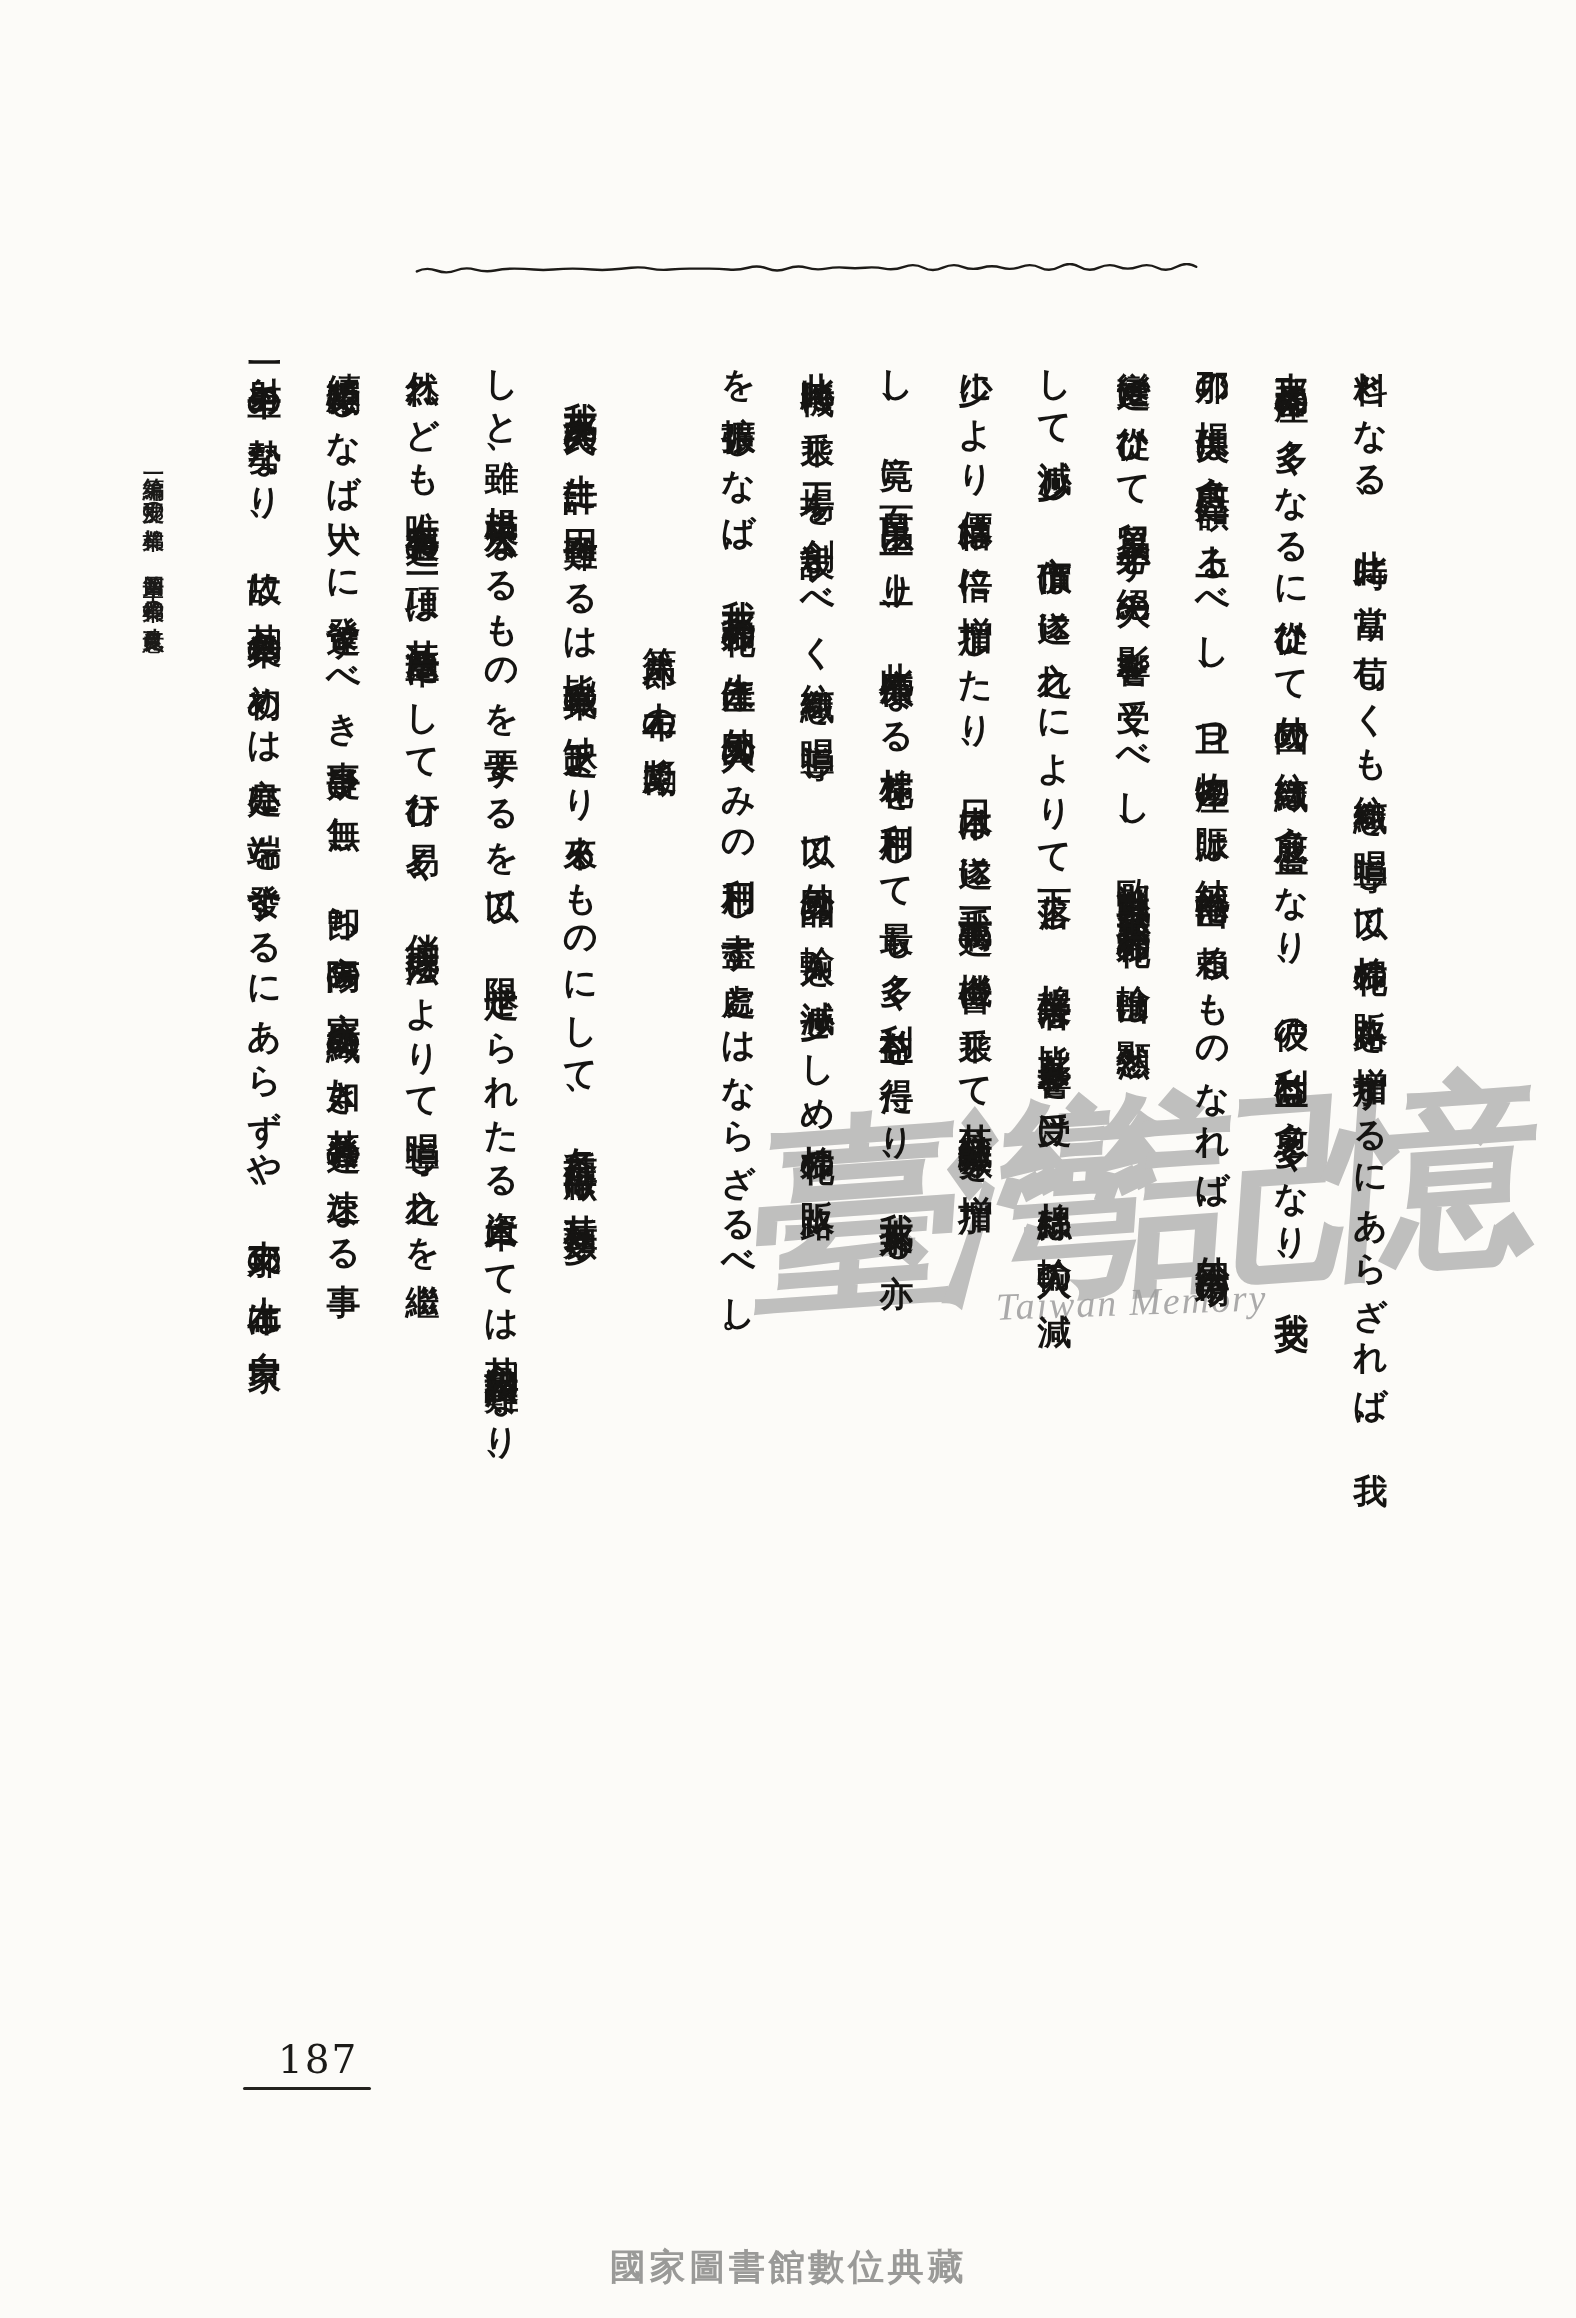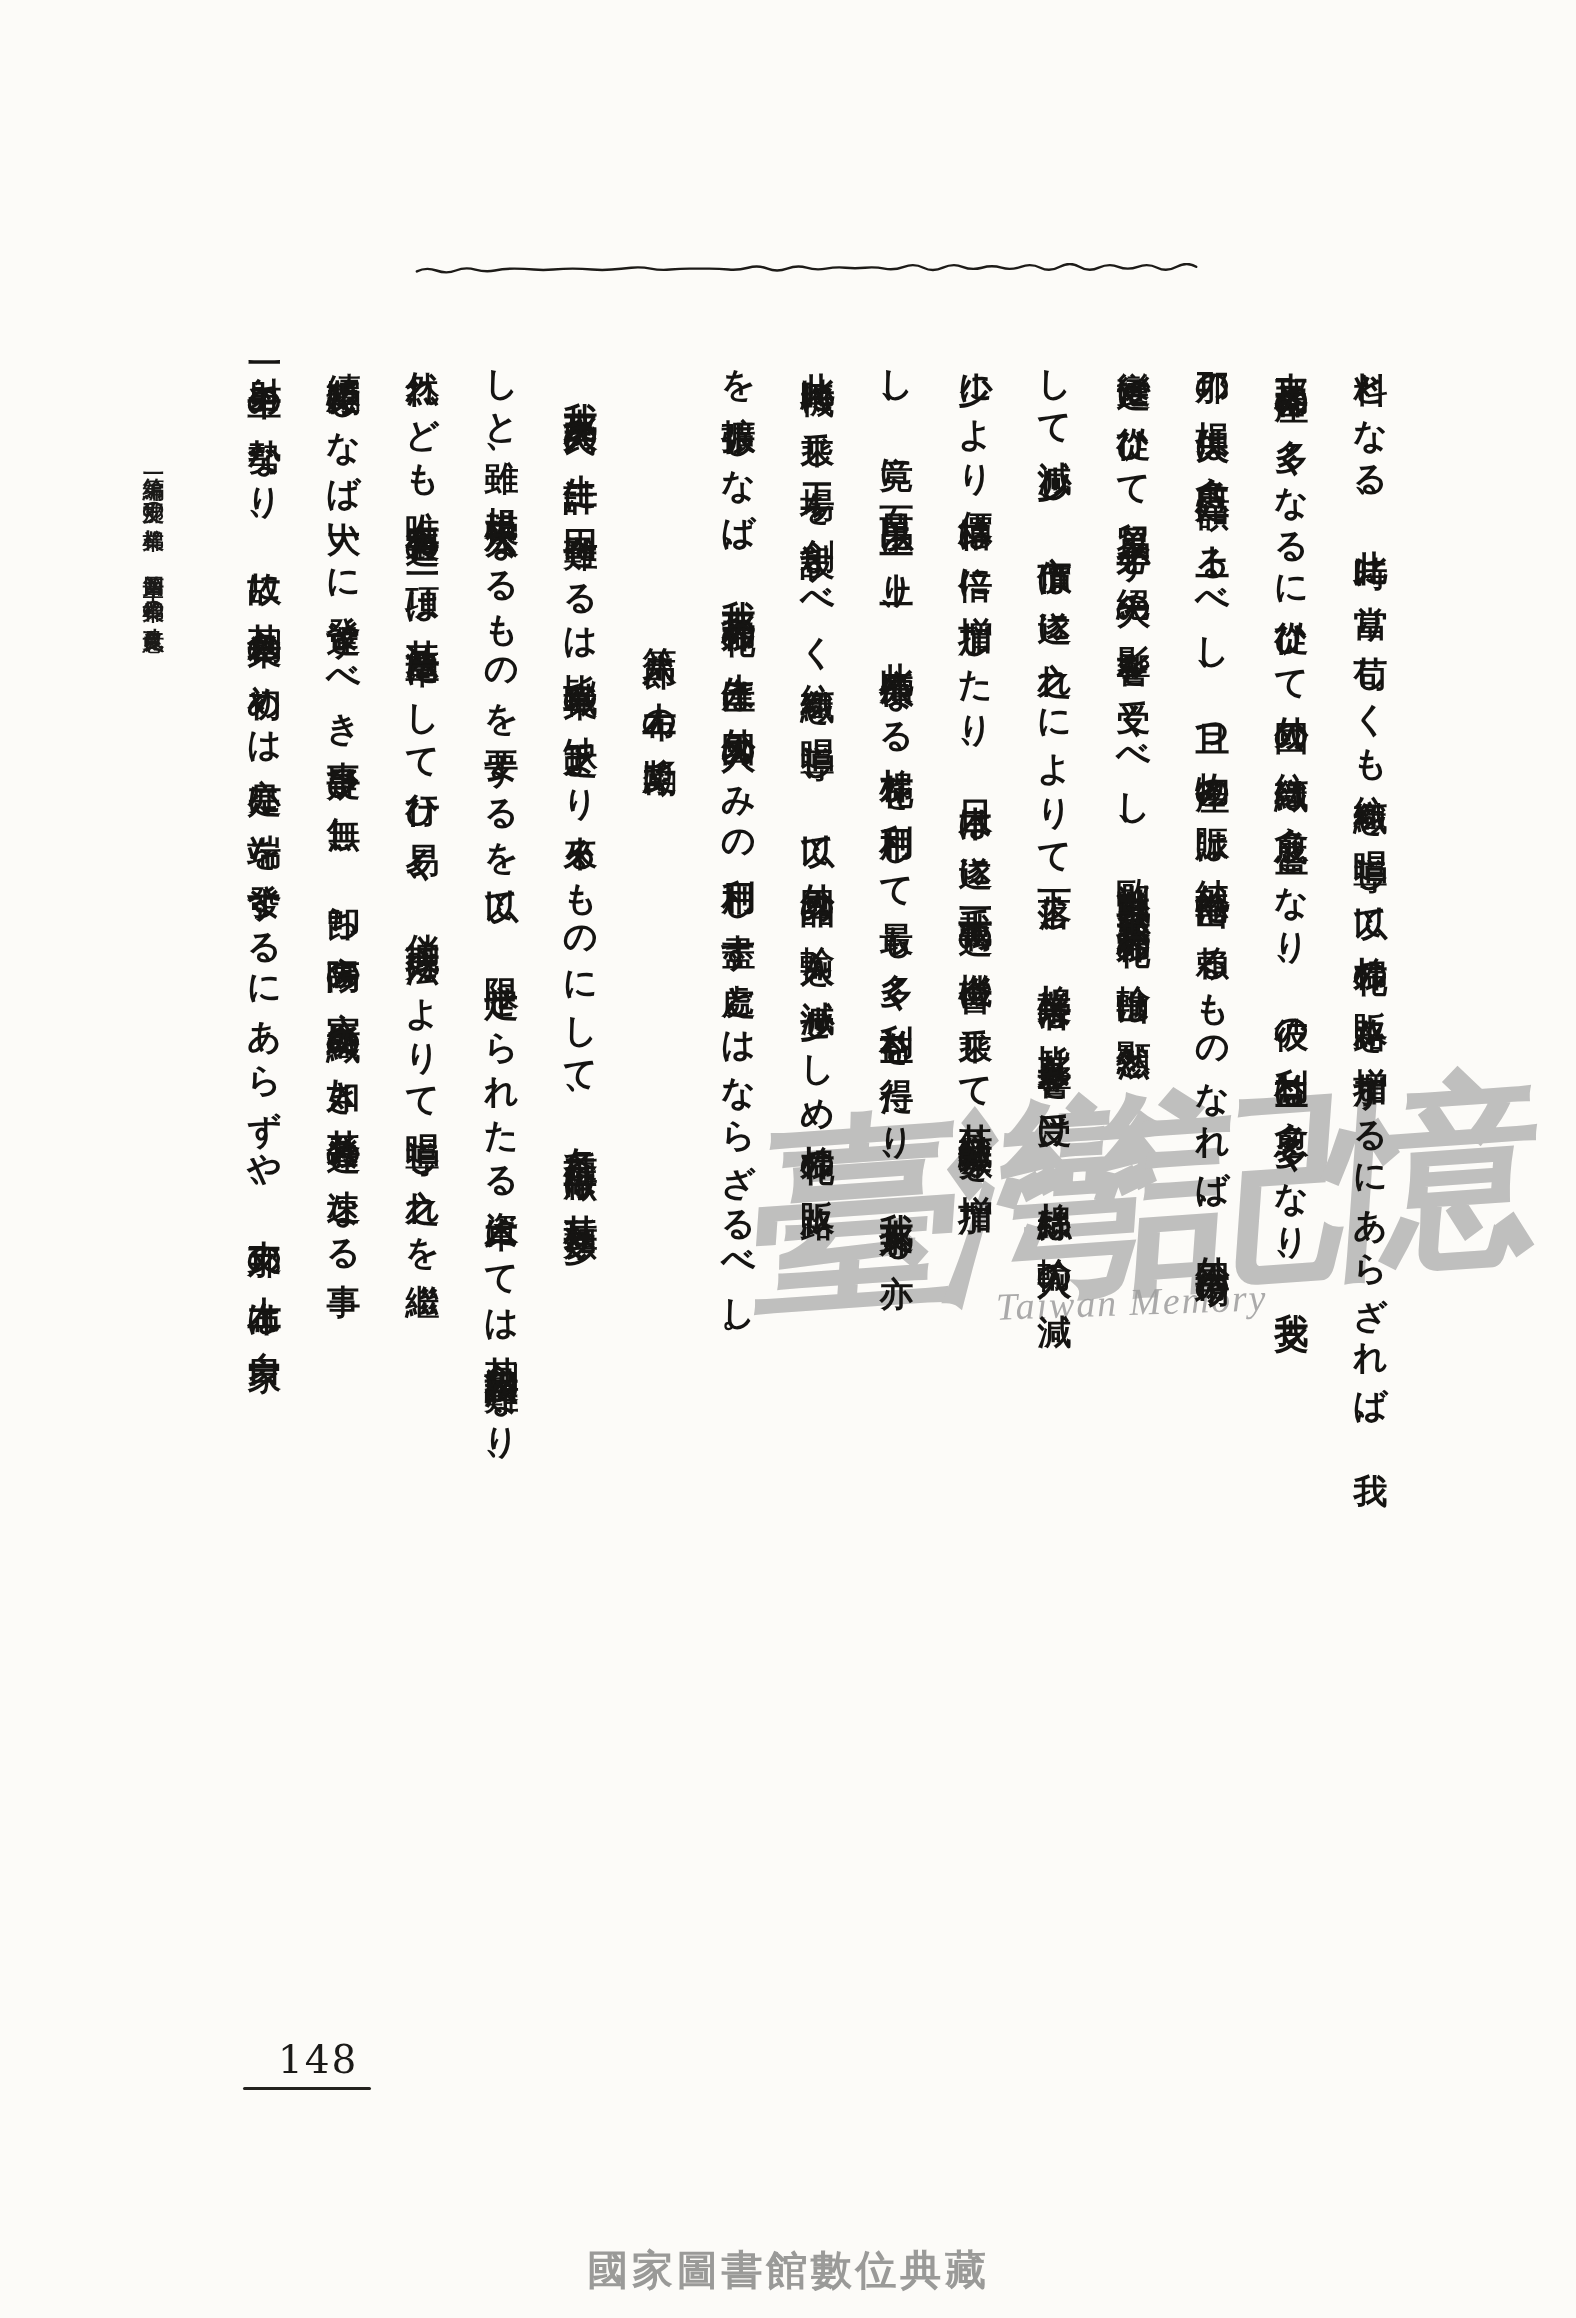--- a/index.html
+++ b/index.html
@@ -80,21 +80,21 @@
   .wm-latin{
     position:absolute;left:243px;top:184px;
     font-size:38px;font-style:italic;
     color:#9d9d9d;opacity:.85;
     letter-spacing:1.9px;
     transform:rotate(-2deg);
     white-space:nowrap;
   }
   .wm-bottom{
     position:absolute;left:50%;top:2243px;transform:translateX(-50%);
-    font-size:41px;letter-spacing:3.7px;
+    font-size:36px;letter-spacing:3.7px;
     color:#9a9a98;font-weight:600;
     white-space:nowrap;
     text-align:center;
   }
 </style>
 </head>
 <body>
 
 <div class="page">
 
@@ -122,19 +122,19 @@
     <div class="tcol heading">第八節　土布の獎勵</div>
     <div class="tcol para-start">我支那人民の生計に困難せるは皆職業の缺乏より來るものにして、各種工廠は其種類多</div>
     <div class="tcol">しと雖、規模宏大なるものを要するを以て、限定せられたる資本にては其創設困難なり、</div>
     <div class="tcol">然れども唯土布製造の一項は其法簡單にして行ひ易く、倘或方法によりて唱導し之れを繼</div>
     <div class="tcol">續獎勵しなば大いに發達すべき事疑ひ無し、卽ち高陽の家庭紡織の如き其發達の速なる事</div>
     <div class="tcol">一射千里の勢なり、故に其創業の初めは亦是に端を發するにあらずや、支那の土布は自家</div>
   </div>
 
   <div class="margin-title">第一編　支那の棉業　　第四章　棉業の改良意見</div>
 
-  <div class="pagenum">148</div>
+  <div class="pagenum">187</div>
   <div class="pagenum-line"></div>
 
   <div class="wm-bottom">國家圖書館數位典藏</div>
 
 </div>
 
 
 </body></html>

